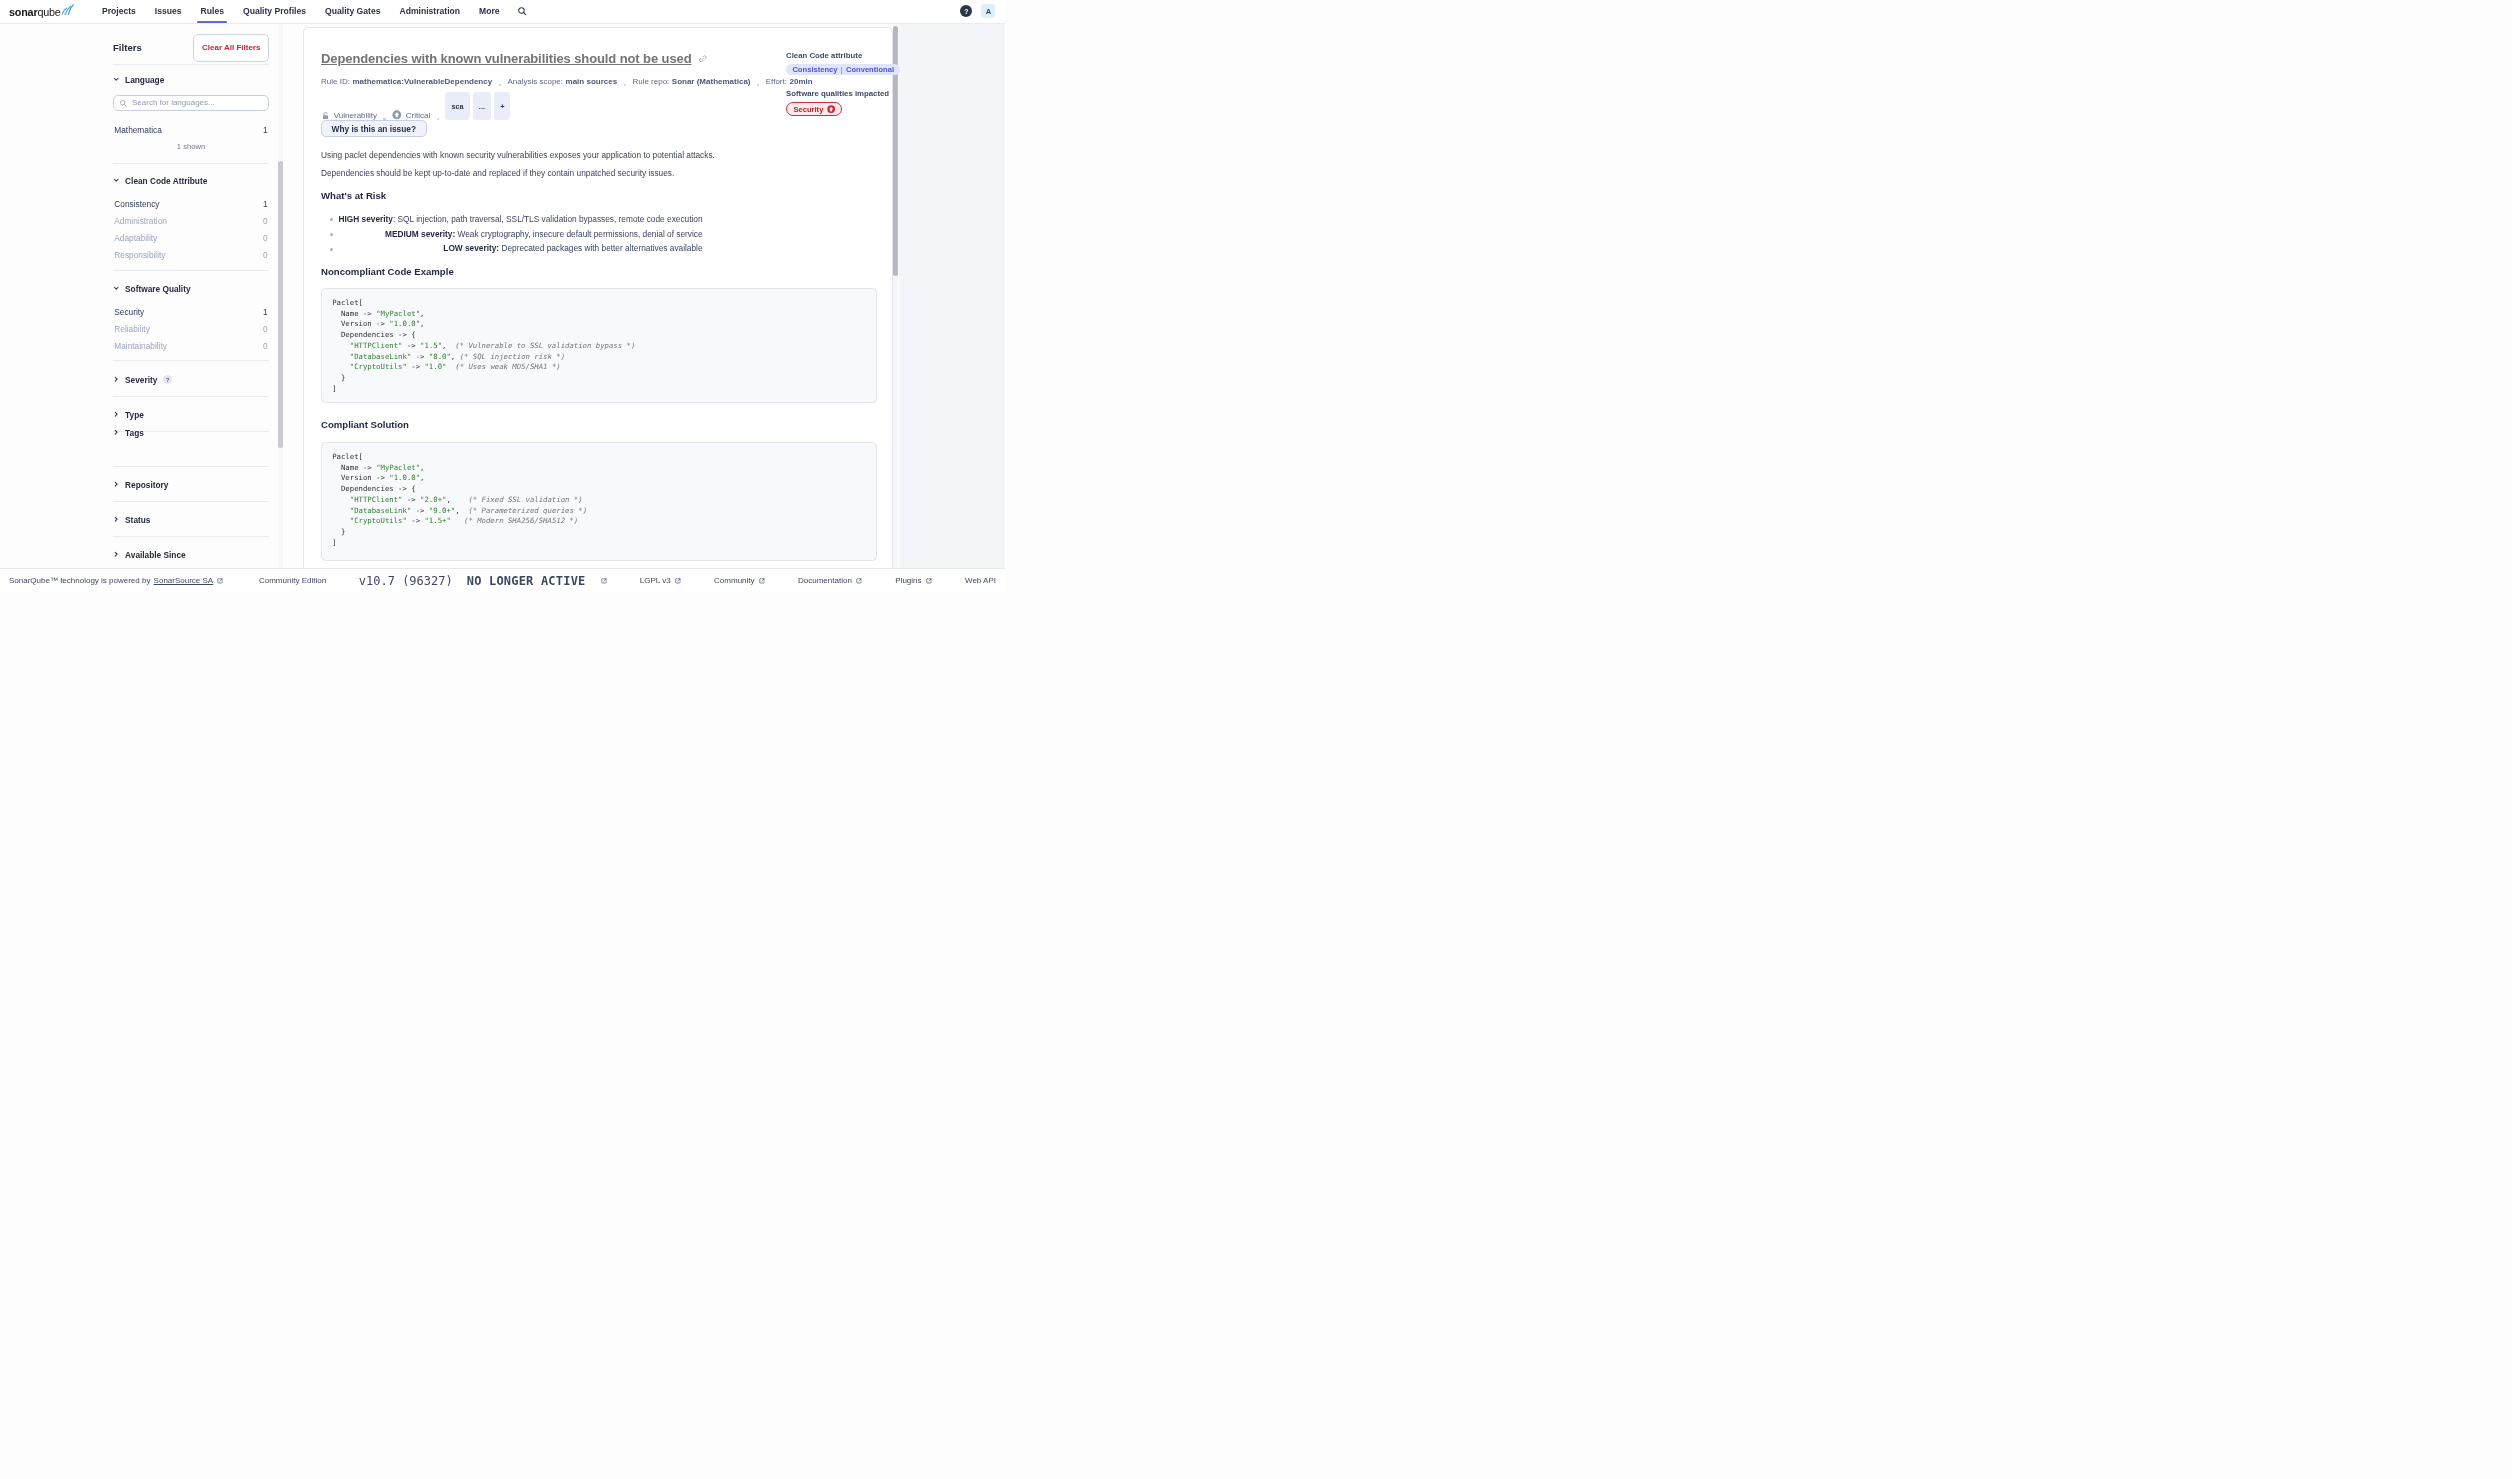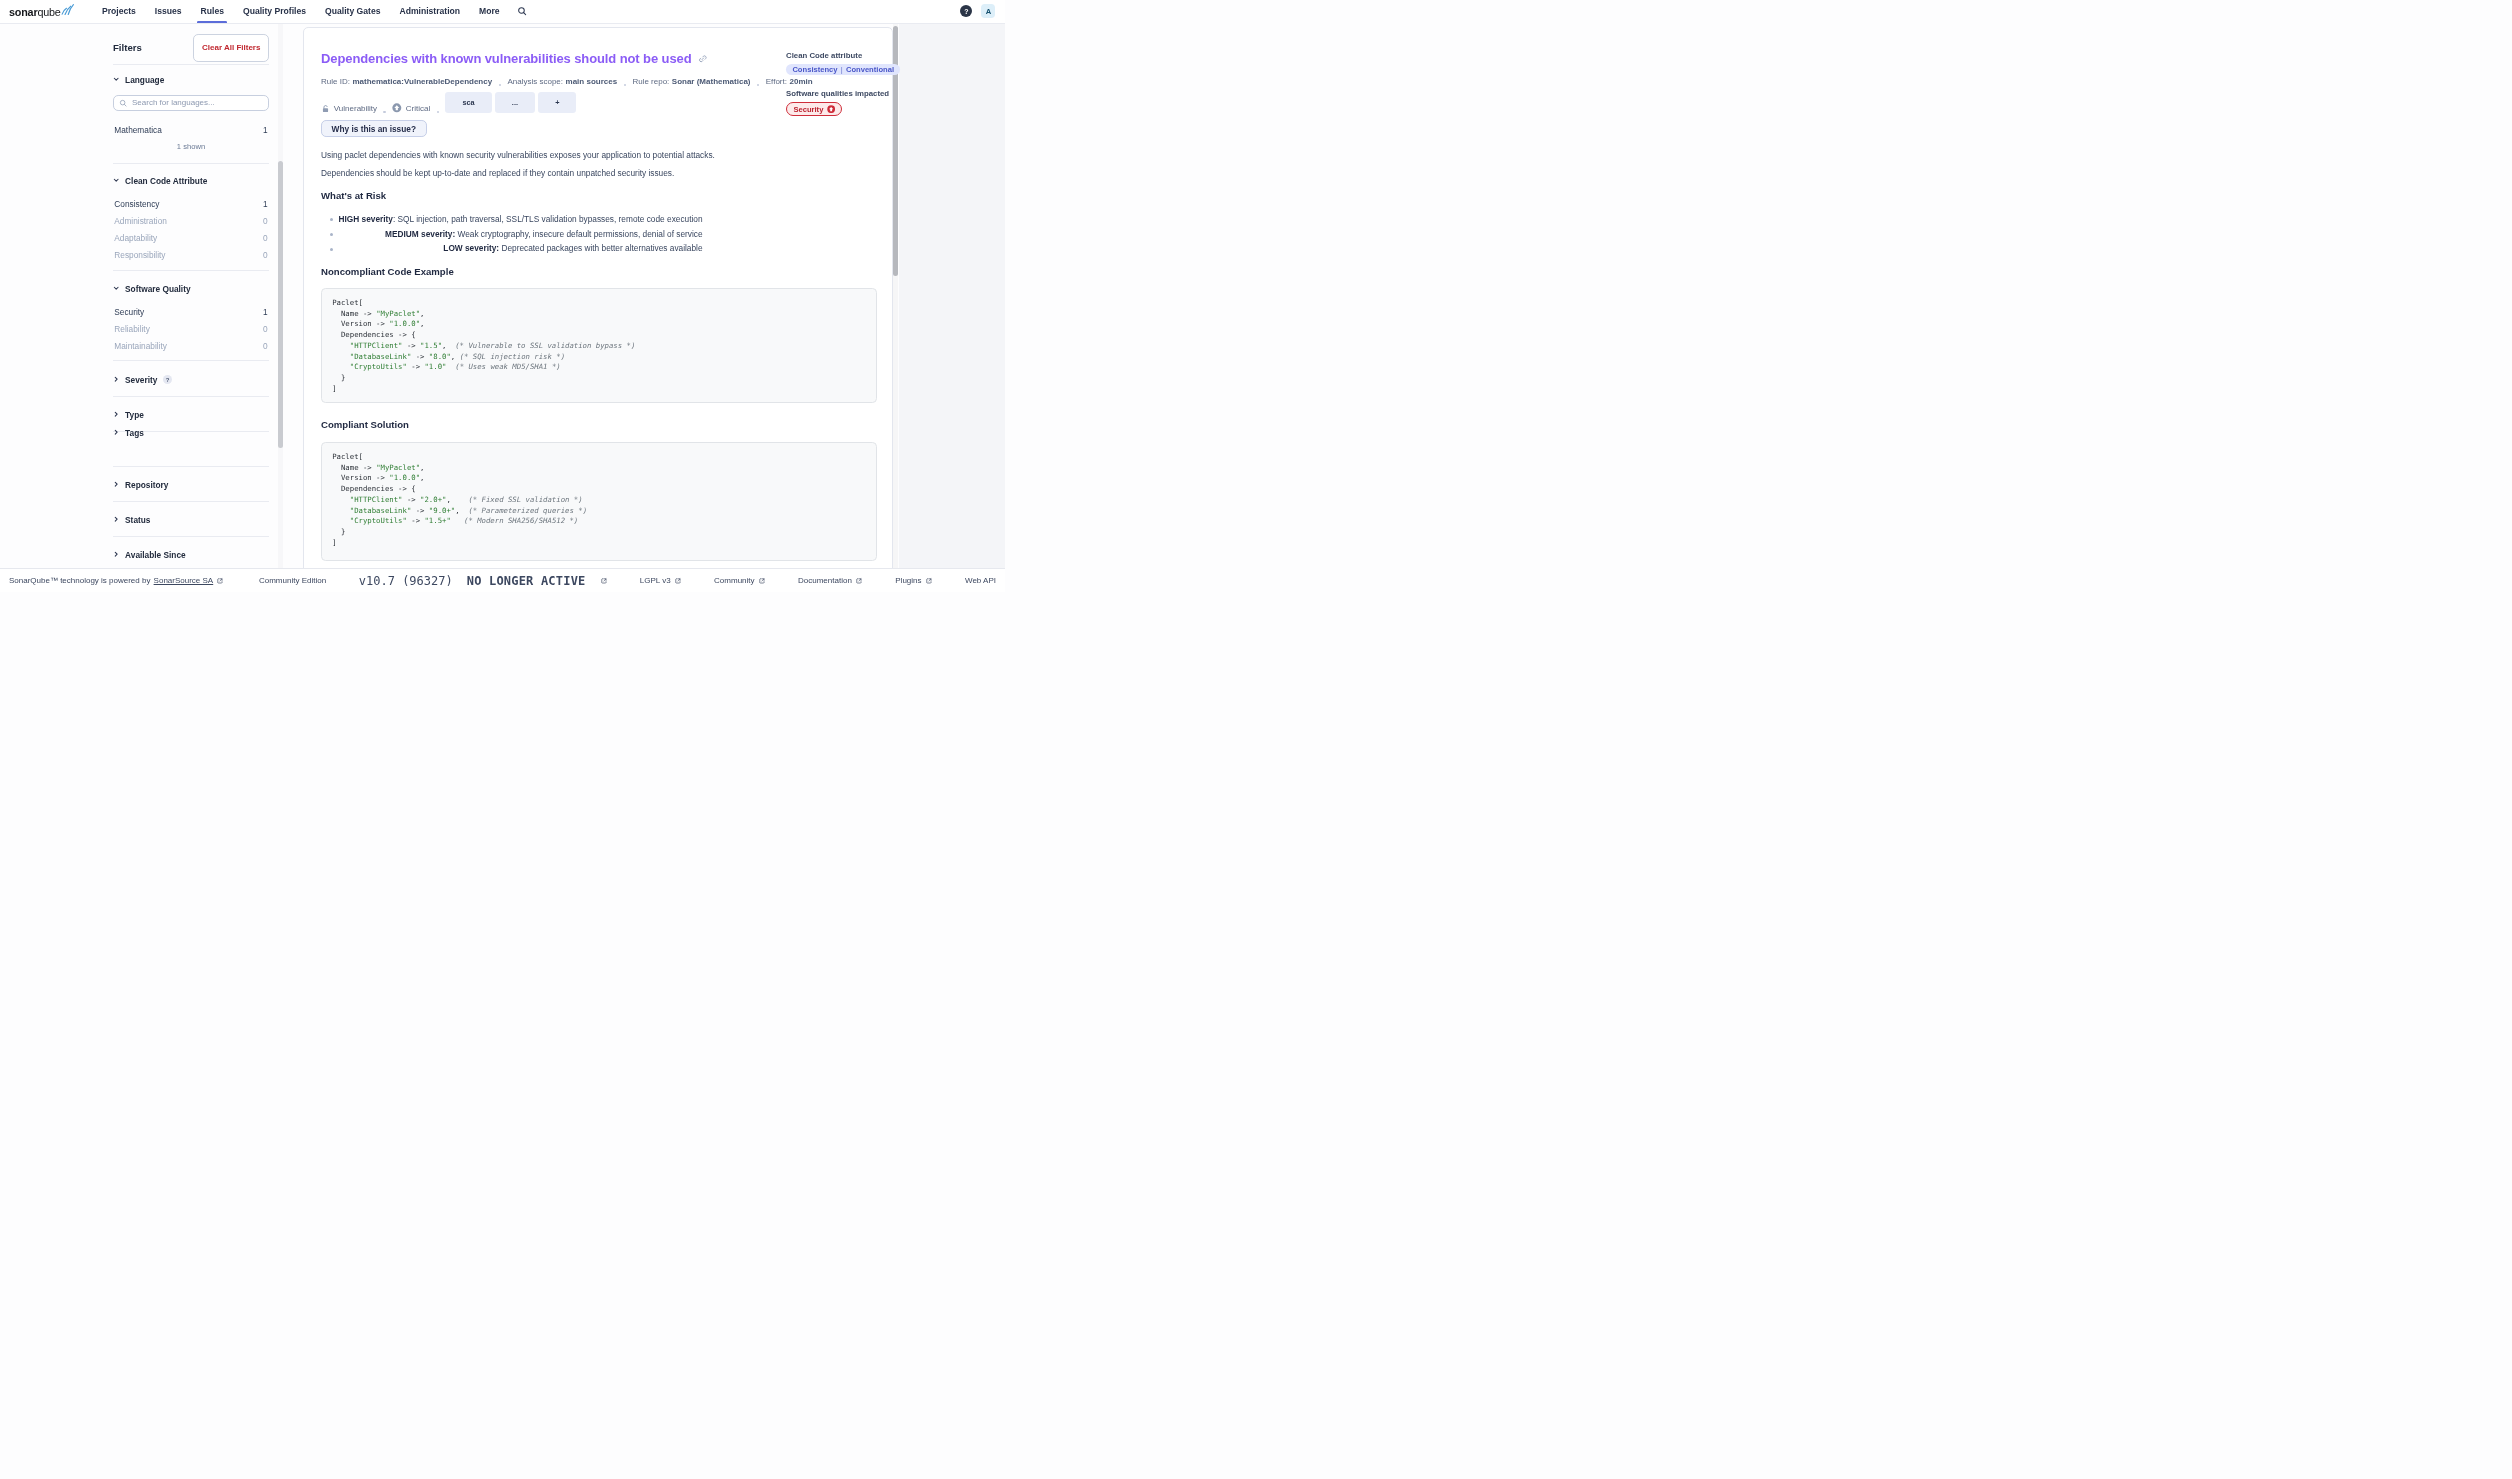--- a/index.html
+++ b/index.html
@@ -55,28 +55,28 @@
   .sb-scroll-thumb { position:absolute; left:278px; top:161px; width:5.1px; height:287px; background:#c9cbd0; border-radius:2.5px; }
   .main-scroll-track { position:absolute; left:893px; top:23.6px; bottom:23.6px; width:5.1px; background:#f6f6f7; }
   .main-scroll-thumb { position:absolute; left:893px; top:25.5px; width:5.1px; height:250px; background:#b6b8bd; border-radius:2.5px; }
   .gray-zone { position:absolute; left:899px; right:0; top:23.6px; bottom:23.6px; background:#f4f5f8; }
 
   
   .card { position:absolute; left:303px; top:27px; width:590px; height:548px; background:#fff;
           border:0.6px solid #e3e6ee; border-radius:5.1px; z-index:2; }
   .card-abs { position:absolute; }
   .rule-title-row { left:17px; top:23px; display:flex; align-items:center; gap:6.4px; }
-  .rule-title { font-size:13px; font-weight:700; color:#8b5cf6; letter-spacing:-0.1px; }
+  .rule-title { font-size:13px; font-weight:700; color:#737373; letter-spacing:-0.1px;text-decoration:underline; }
   .title-link { color:#9aa6bd; display:flex; cursor:pointer; }
   .meta-row { left:17px; display:flex; align-items:flex-end; gap:6.4px; font-size:8px; color:#5e6a83; }
   .meta-item { display:flex; gap:2.5px; white-space:nowrap; }
   .meta-value { font-weight:700; color:#4c5a75; }
   .dot-sep { width:2.5px; height:2.5px; border-radius:50%; background:#c4cbdc; flex:0 0 auto; }
   .type-item { display:flex; align-items:center; gap:3.8px; color:#5f6b84; font-size:8px; }
-  .chip { height:21px; padding:0 17px; border-radius:3.2px; background:#e9edf8; color:#2c3750;
+  .chip { height:28px; padding:0 6px; border-radius:3.2px; background:#e9edf8; color:#2c3750;
           font-size:7.3px; font-weight:700; display:flex; align-items:center; cursor:pointer; }
   .chips { display:flex; gap:3.2px; }
   .why-btn { left:17px; height:17px; padding:0 9.6px; background:#f0f3fb; border:0.6px solid #c6cfe8;
              border-radius:5.1px; color:#242c49; font-size:8.3px; font-weight:700; cursor:pointer; font-family:inherit; }
   .para { left:17px; font-size:8.3px; color:#39465f; }
   .section-heading { left:17px; font-size:9.6px; font-weight:700; color:#1f2840; }
   .risk-list { left:25.5px; list-style:none;text-align:right; }
   .risk-list li { position:relative; padding-left:9px; margin-bottom:5.7px; font-size:8.3px; color:#39465f; line-height:9px; }
   .risk-list li::before { content:""; position:absolute; left:0; top:3.2px; width:3.2px; height:3.2px;
              border-radius:50%; background:#a9b4c9; }

